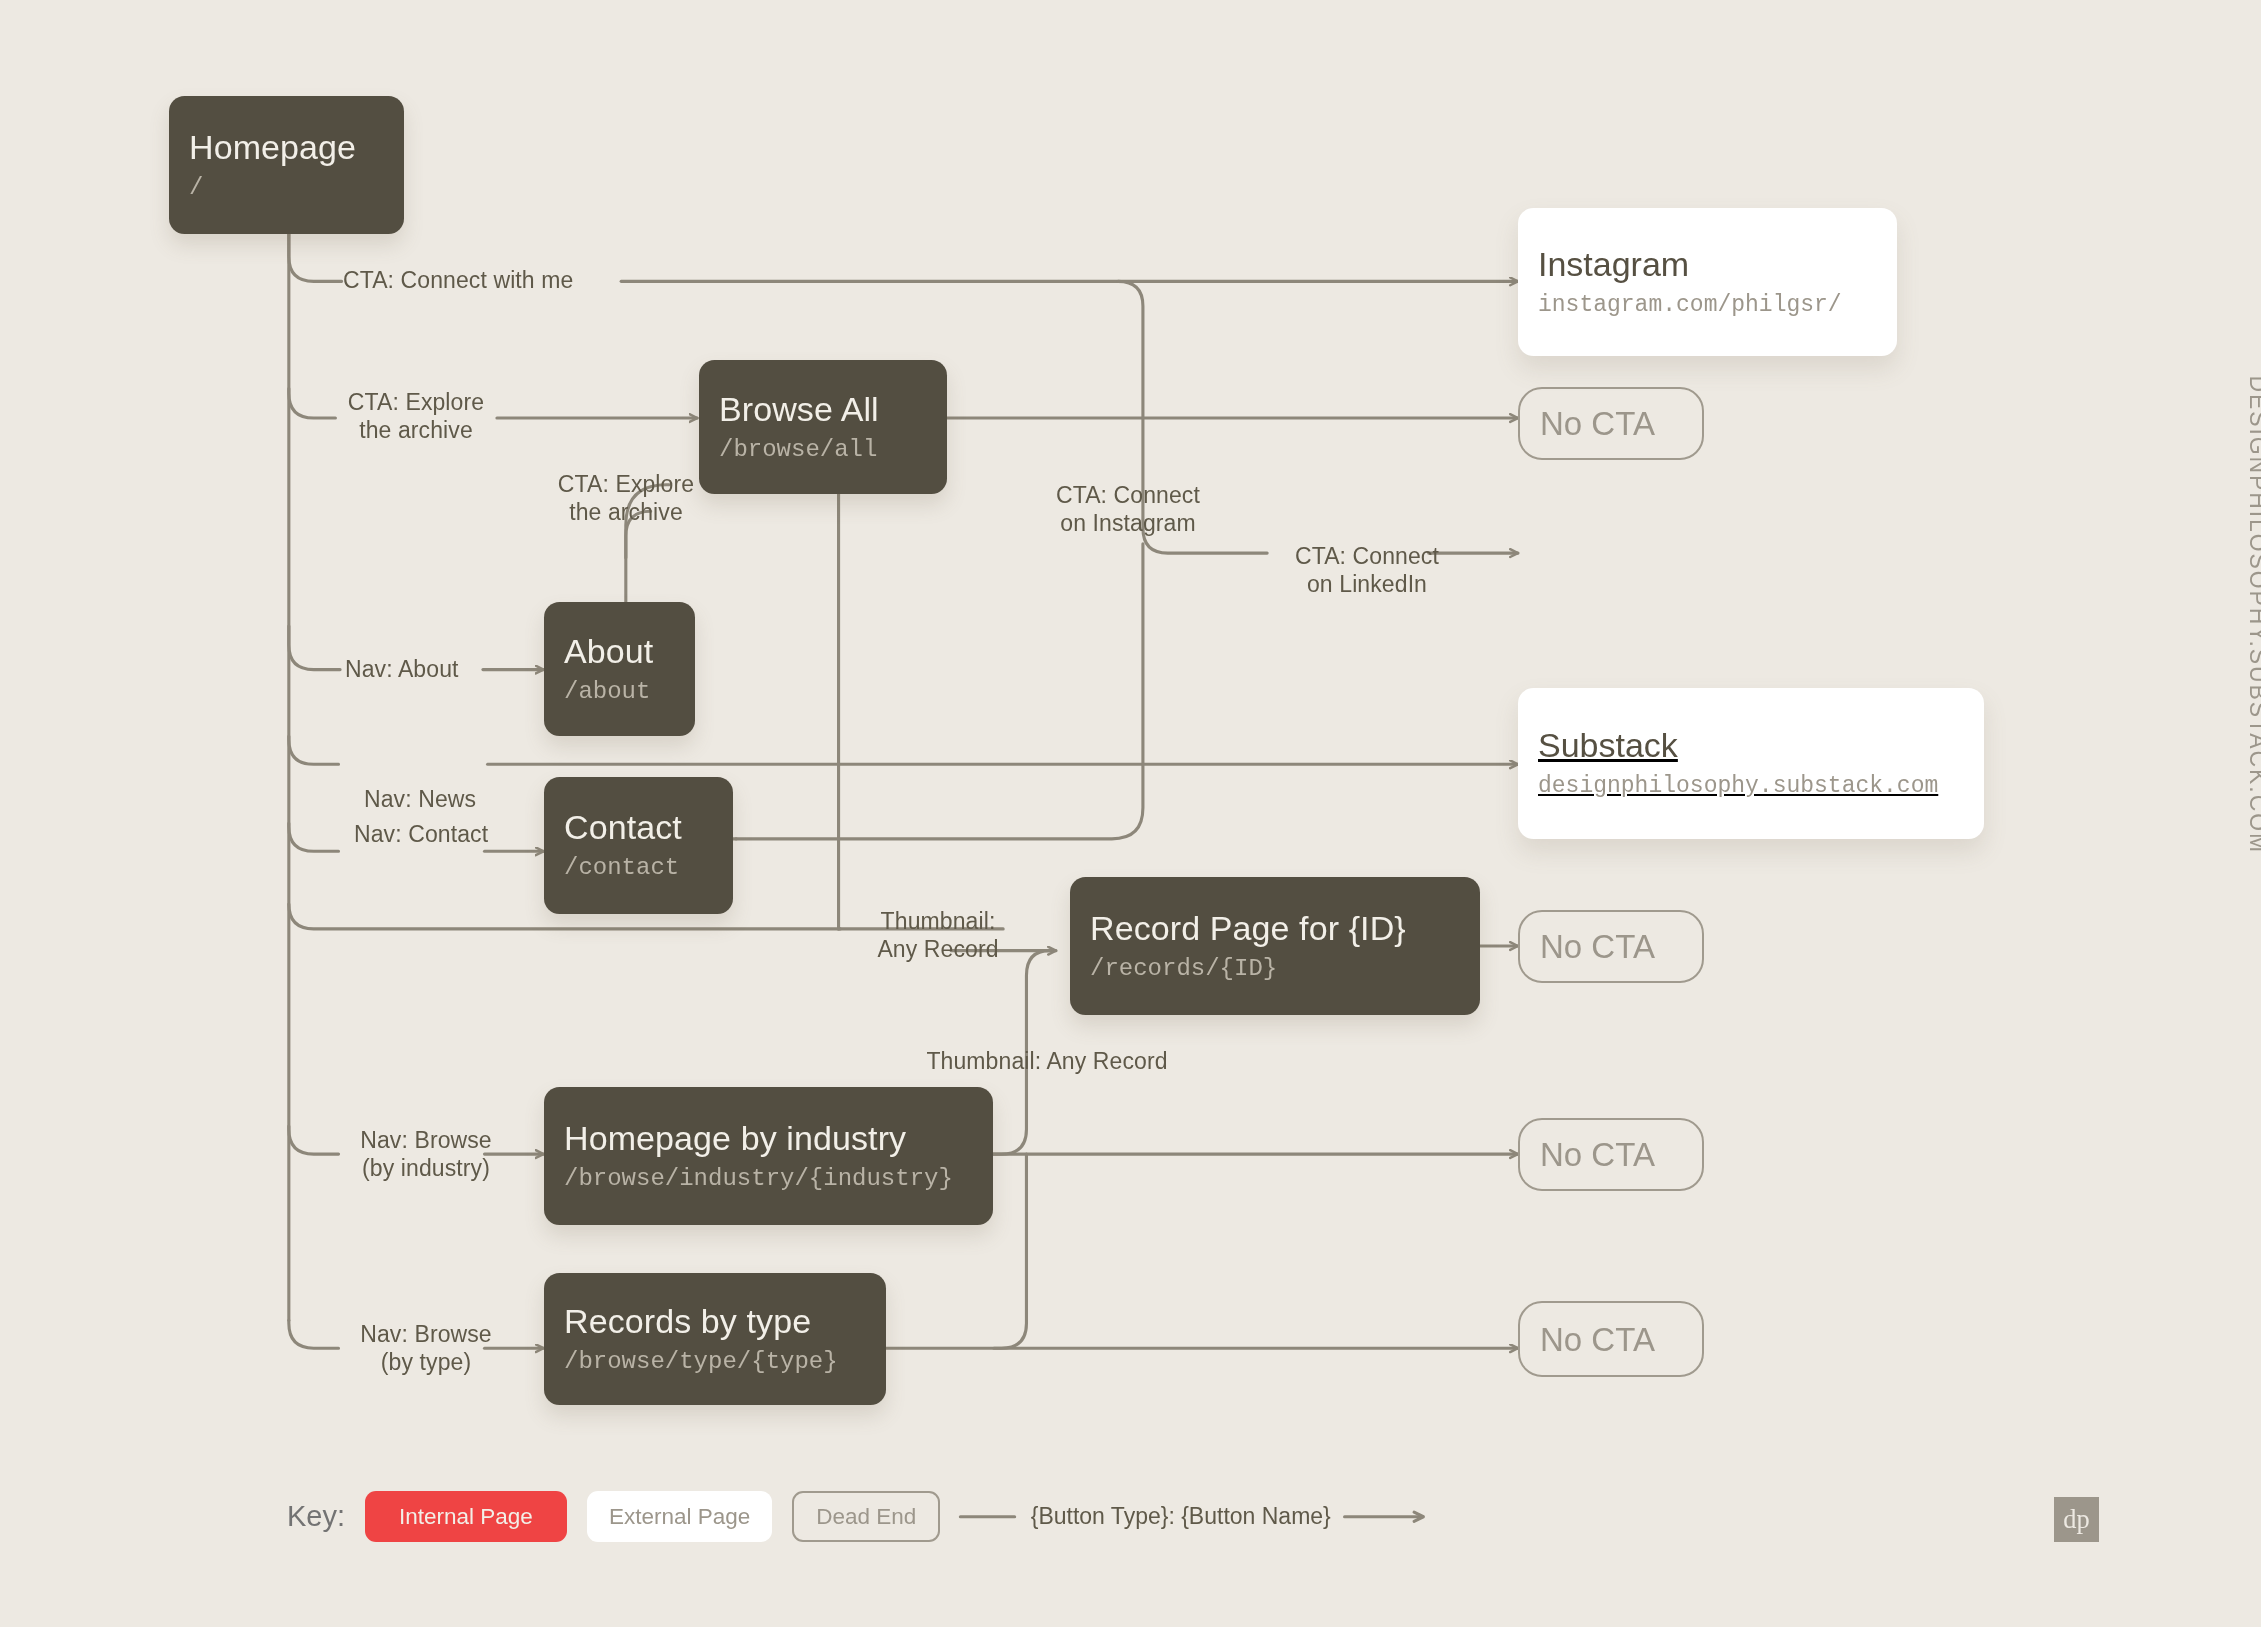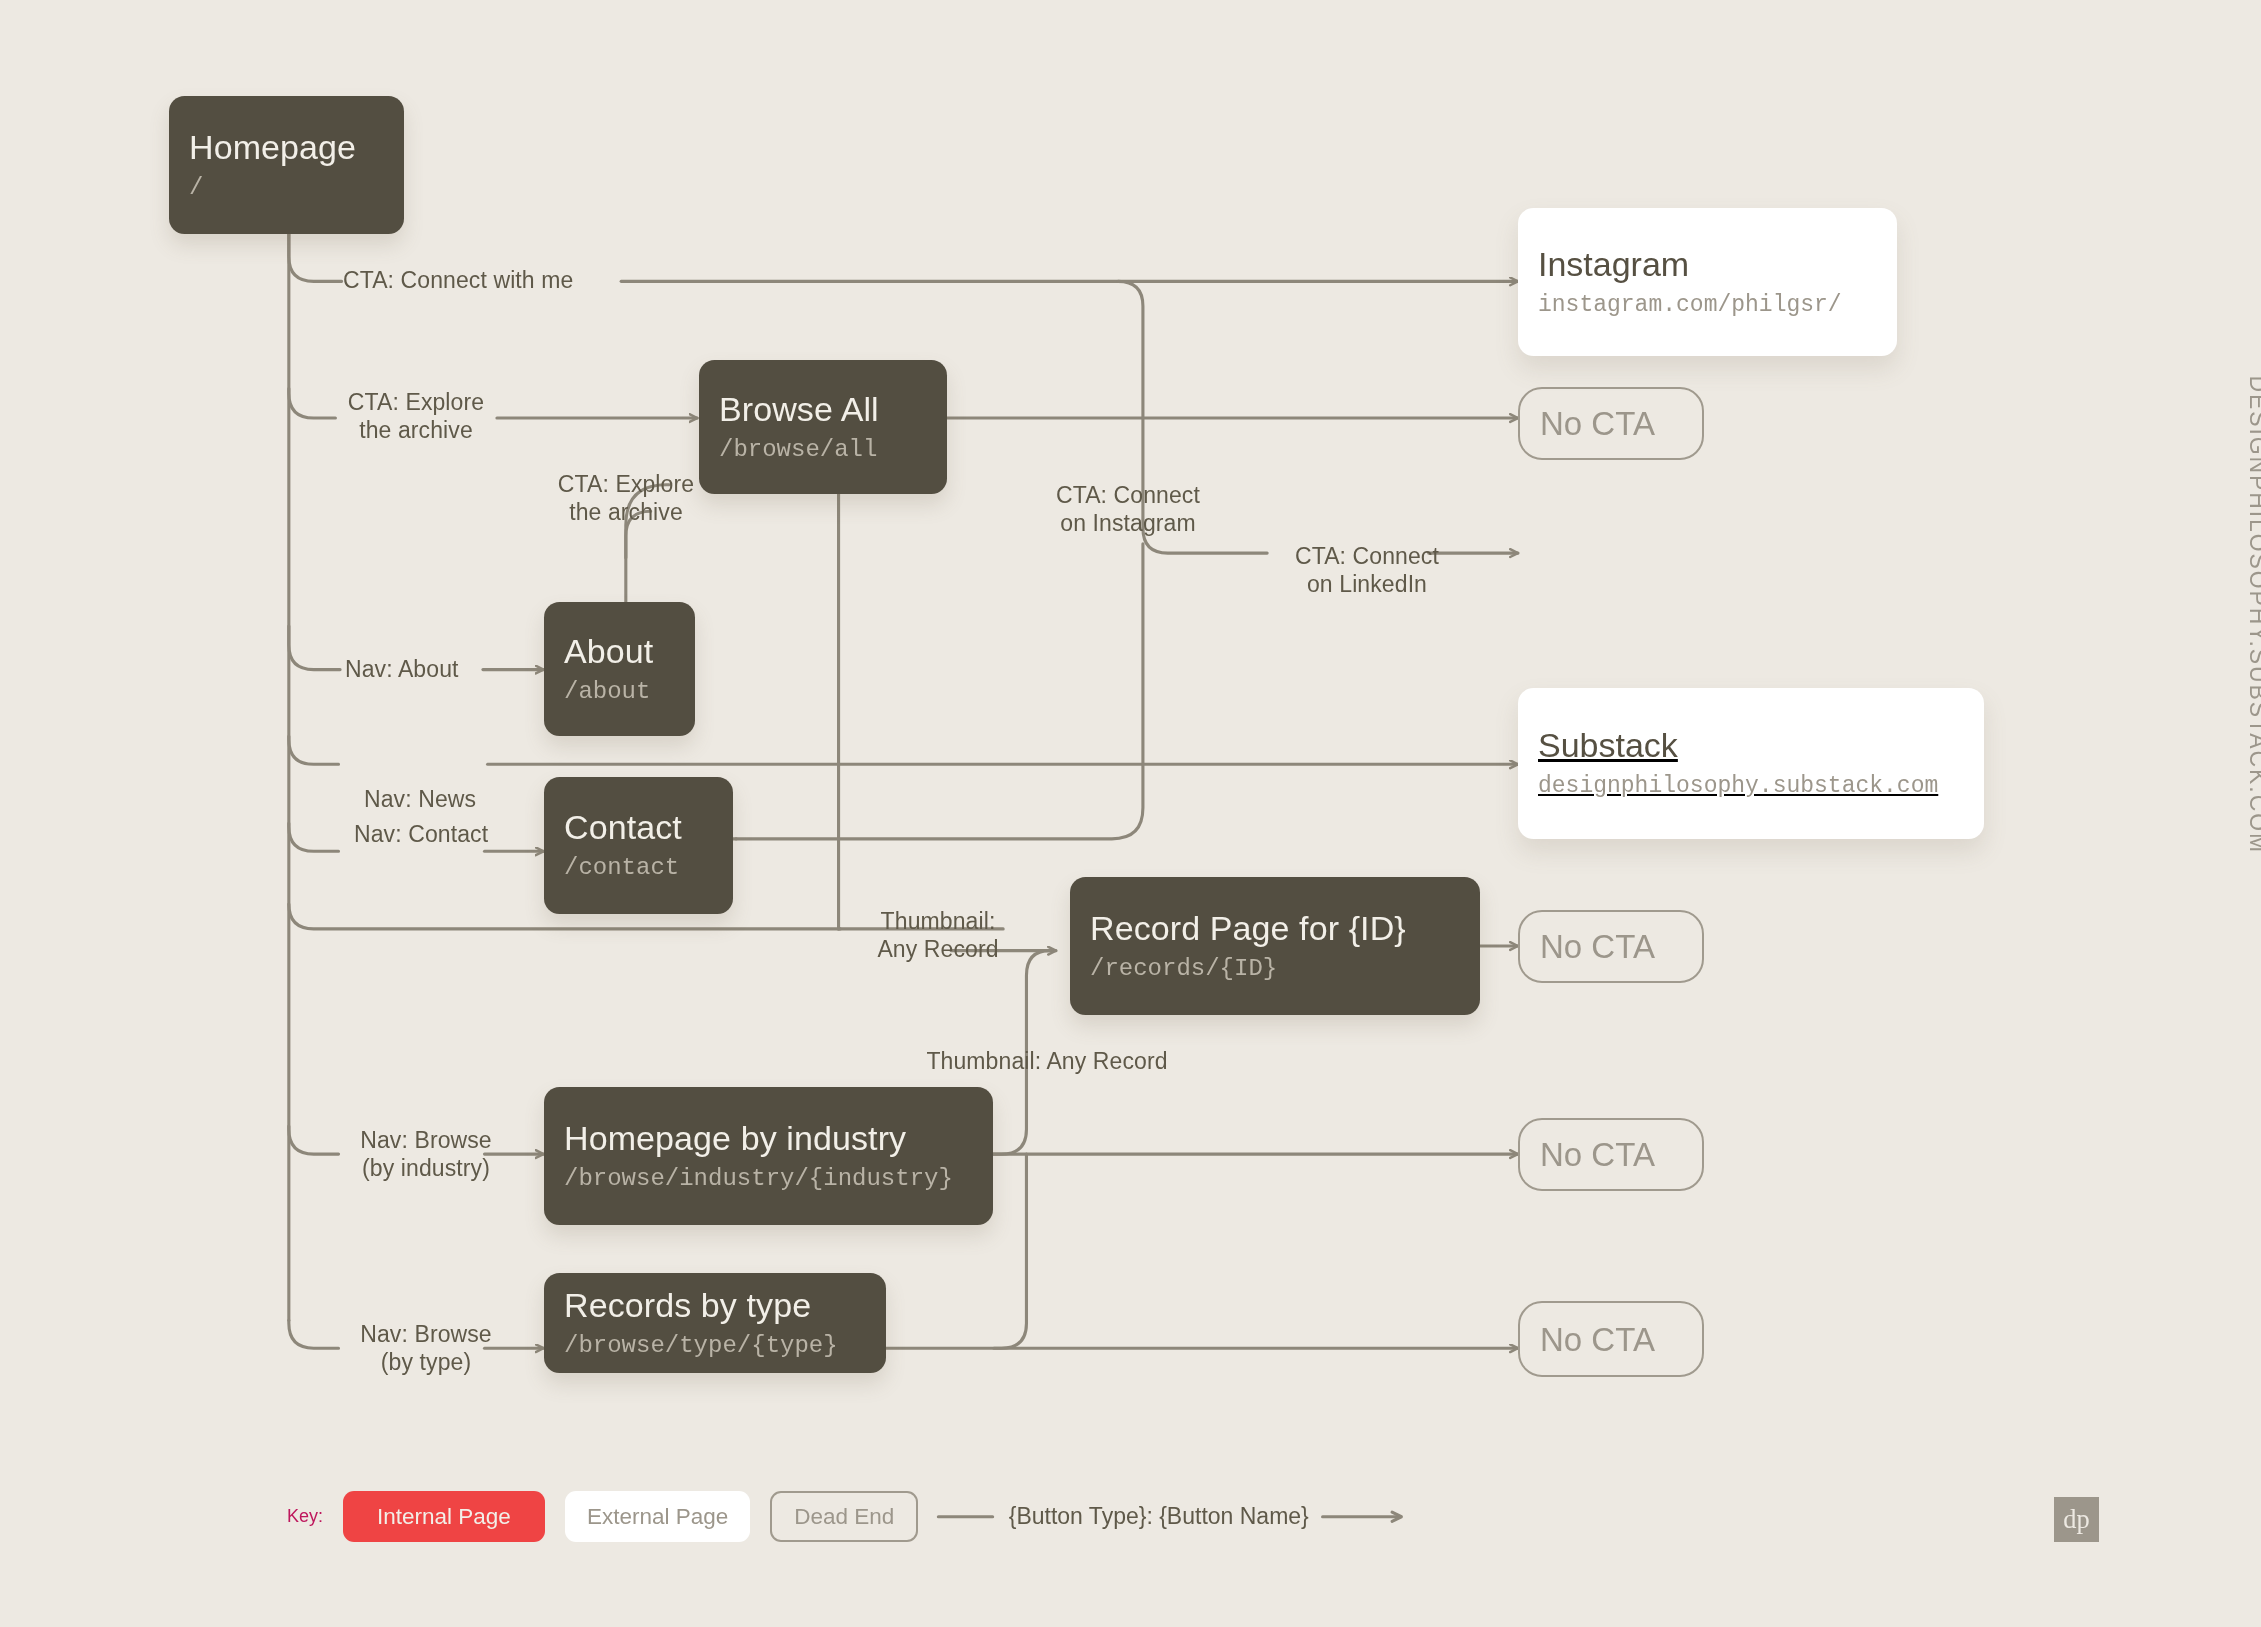--- a/index.html
+++ b/index.html
@@ -83,21 +83,21 @@
   }
   .elabel.ctr{text-align:center;transform:translateX(-50%);}
   .elabel.lft{text-align:left;}
 
   
   #legend{
     position:absolute;left:287px;top:1491px;
     display:flex;align-items:center;gap:0;
   }
   #legend .key-word{
-    color:#be185d;font-size:18px;margin-right:20px;
+    color:#737373;font-size:29px;margin-right:20px;
   }
   .chip{
     box-sizing:border-box;
     display:flex;align-items:center;justify-content:center;
     height:51px;border-radius:11px;
     font-size:22.5px;
   }
   .chip.internal{background:#ef4444;color:#F2EFE8;padding:0 34px;margin-right:20px;}
   .chip.external{background:#FFFFFF;color:#9C968B;padding:0 22px;margin-right:20px;}
   .chip.deadend{background:transparent;border:2.3px solid #A09A8E;color:#9C968B;padding:0 22px;margin-right:17px;}
@@ -220,21 +220,21 @@
   <div class="node internal" style="left:1070px;top:877px;width:410px;height:138px;">
     <div class="n-title">Record Page for {ID}</div>
     <div class="n-path">/records/{ID}</div>
   </div>
 
   <div class="node internal" style="left:544px;top:1087px;width:449px;height:138px;">
     <div class="n-title">Homepage by industry</div>
     <div class="n-path">/browse/industry/{industry}</div>
   </div>
 
-  <div class="node internal" style="left:544px;top:1273px;width:342px;height:100px;">
+  <div class="node internal" style="left:544px;top:1273px;width:342px;height:132px;">
     <div class="n-title">Records by type</div>
     <div class="n-path">/browse/type/{type}</div>
   </div>
 
   <div class="node external" style="left:1518px;top:208px;width:379px;height:148px;">
     <div class="n-title">Instagram</div>
     <div class="n-path">instagram.com/philgsr/</div>
   </div>
 
 

